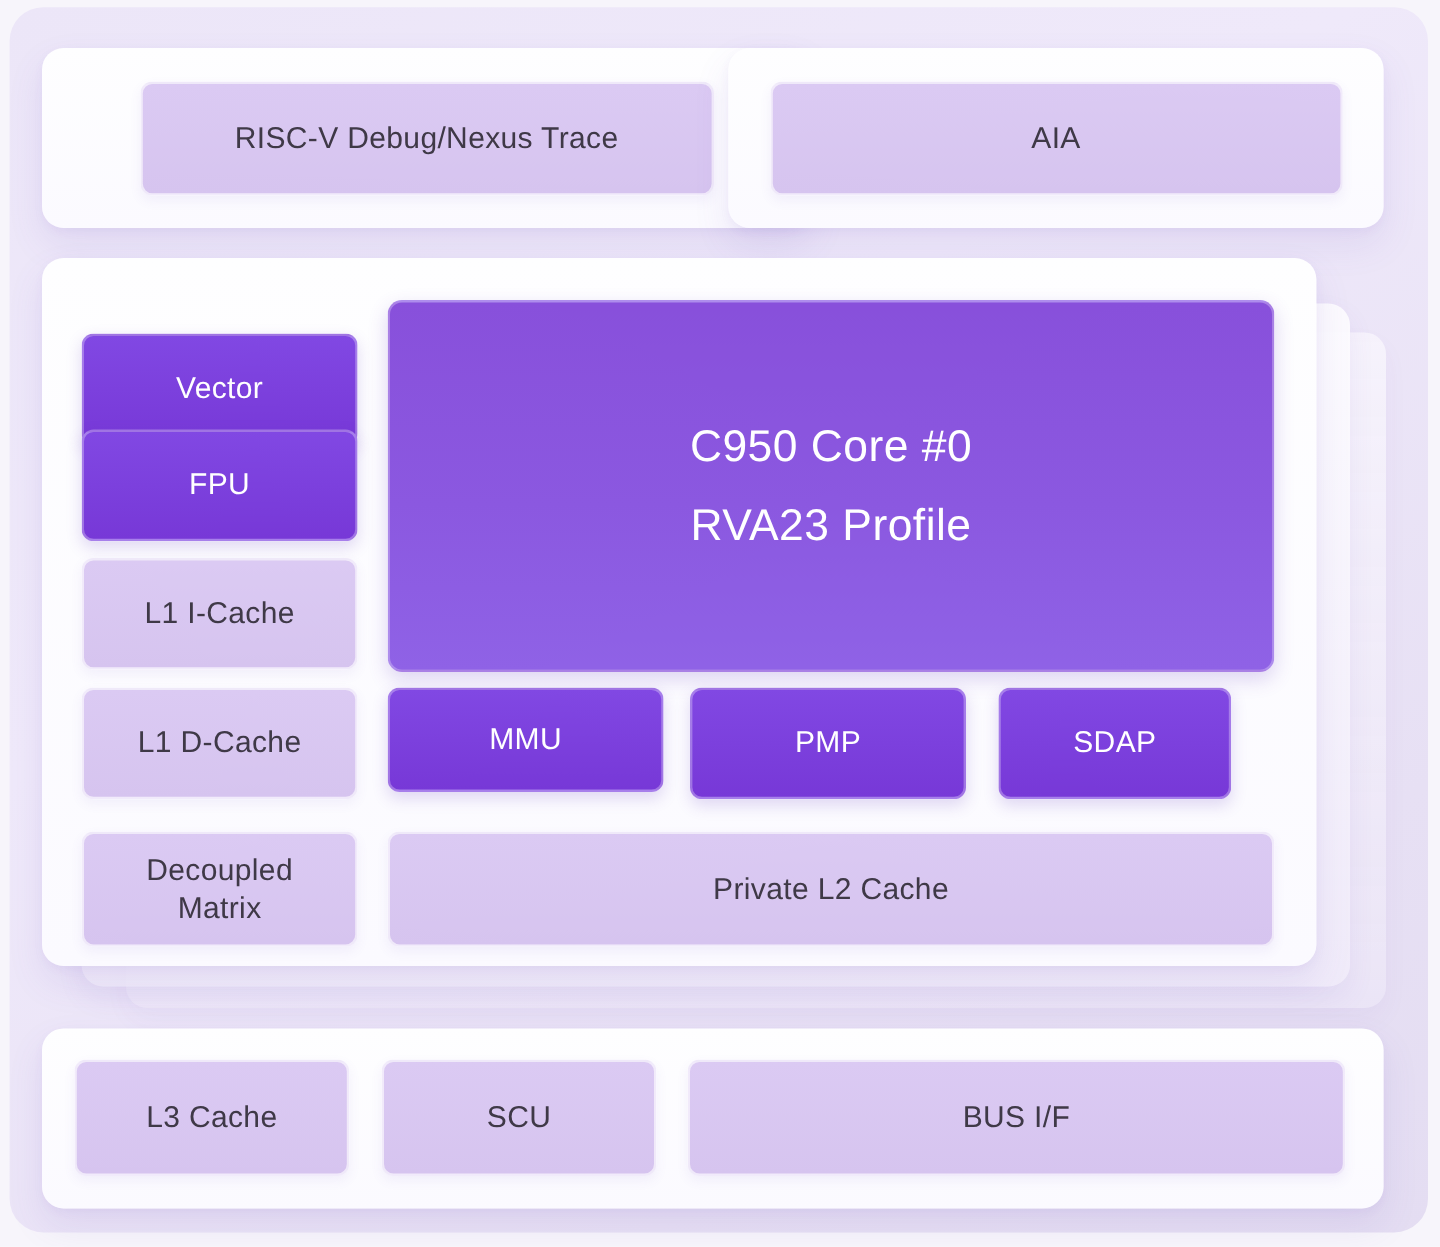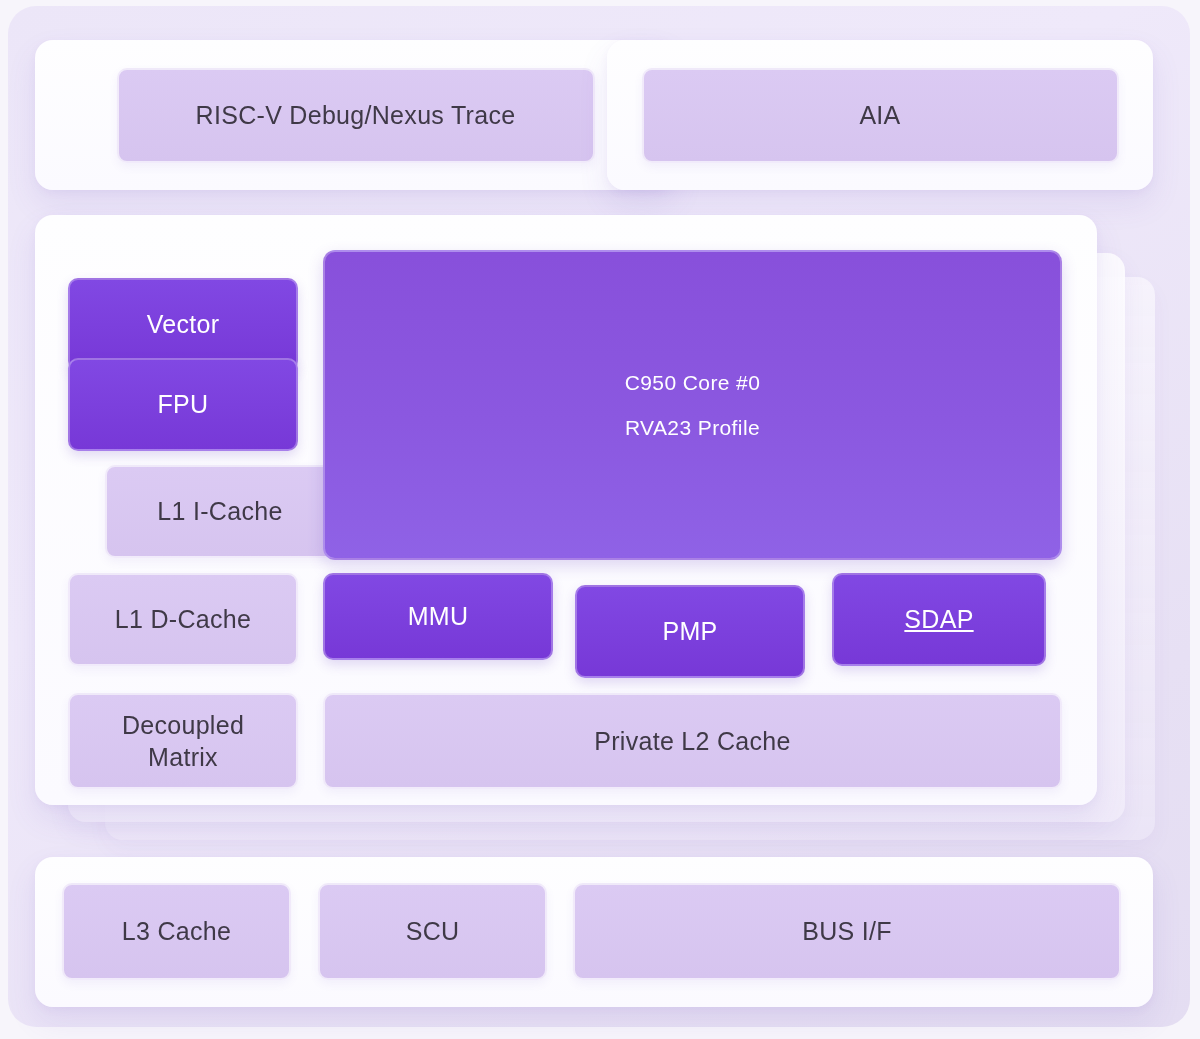--- a/index.html
+++ b/index.html
@@ -41,46 +41,46 @@
     background:linear-gradient(180deg,#8148e3 0%,#7738d7 100%);
     border:2px solid rgba(255,255,255,.30);
     color:#ffffff;
     box-shadow:0 5px 12px rgba(100,60,190,.18);
   }
   .block.core{
     background:linear-gradient(180deg,#8850db 0%,#8b58e0 55%,#8f62e6 100%);
     border:2px solid rgba(255,255,255,.28);
     color:#ffffff;
     flex-direction:column;gap:18px;
-    font-size:21px;letter-spacing:.4px;
+    font-size:37px;letter-spacing:.4px;
     box-shadow:0 6px 16px rgba(100,60,190,.20);
     border-radius:12px;
   }
   .pillwrap{position:absolute;inset:0;display:flex;align-items:center;justify-content:center;}
   .twoline span{display:block;}
 
   
   #card-debug{left:35px;top:40px;width:641px;height:150px;}
   #card-aia{left:607px;top:40px;width:546px;height:150px;}
   #blk-debug{position:relative;width:478px;height:95px;}
   #blk-aia{position:relative;width:477px;height:95px;}
 
   #stack-far{left:105px;top:277px;width:1050px;height:563px;}
   #stack-near{left:68px;top:253px;width:1057px;height:569px;}
   #card-core{left:35px;top:215px;width:1062px;height:590px;}
 
   #blk-vector{left:33px;top:35px;width:230px;height:93px;margin-top:28px;}
   #blk-fpu{left:33px;top:143px;width:230px;height:93px;}
-  #blk-l1i{left:33px;top:250px;width:230px;height:93px;margin-left:37px;}
+  #blk-l1i{left:33px;top:250px;width:230px;height:93px;}
   #blk-l1d{left:33px;top:358px;width:230px;height:93px;}
   #blk-decoupled{left:33px;top:478px;width:230px;height:96px;}
   #blk-core{left:288px;top:35px;width:739px;height:310px;}
   #blk-mmu{left:288px;top:358px;width:230px;height:87px;}
-  #blk-pmp{left:540px;top:370px;width:230px;height:93px;}
-  #blk-sdap{left:797px;top:358px;width:214px;height:93px;text-decoration:underline;}
+  #blk-pmp{left:540px;top:358px;width:230px;height:93px;}
+  #blk-sdap{left:797px;top:358px;width:194px;height:93px;}
   #blk-l2{left:288px;top:478px;width:739px;height:96px;}
 
   #card-io{left:35px;top:857px;width:1118px;height:150px;}
   #blk-l3{left:27px;top:26px;width:229px;height:97px;}
   #blk-scu{left:283px;top:26px;width:229px;height:97px;text-align:center;}
   #blk-bus{left:538px;top:26px;width:548px;height:97px;}
 </style>
 </head>
 <body>
 

